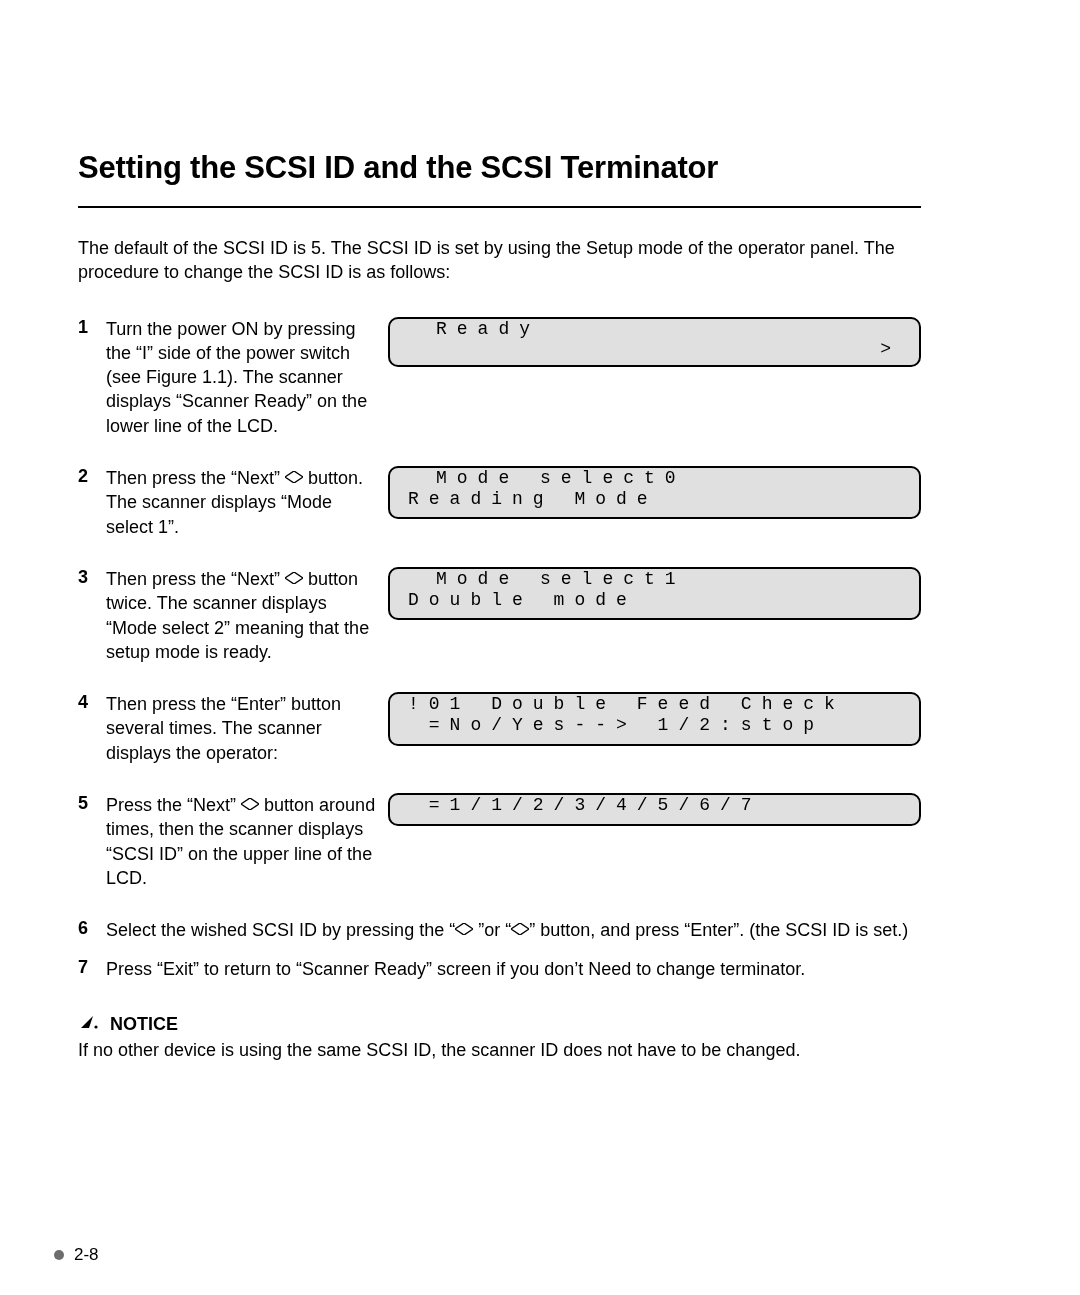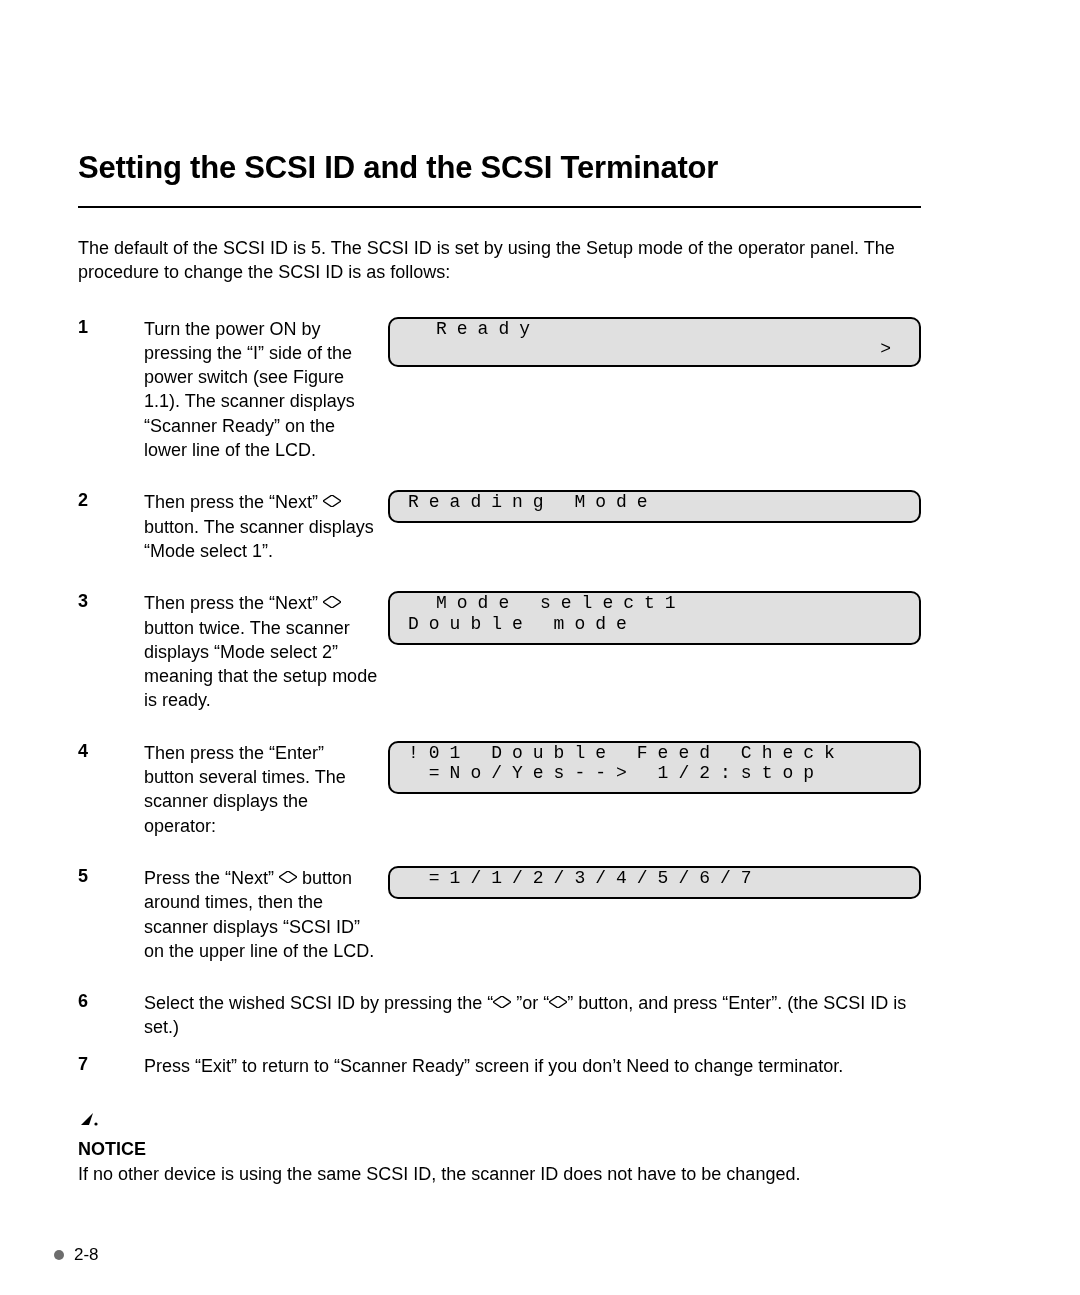--- a/index.html
+++ b/index.html
@@ -58,21 +58,20 @@
     grid-template-columns: 24px 1fr;
     column-gap: 4px;
   }
 
   .stepnum {
     font-weight: bold;
   }
 
   .steptext, .fullsteptext {
     line-height: 1.35;
-    margin-left: 38px;
   }
 
   .diamond {
     display: inline-block;
     transform: translateY(-1px);
   }
 
   .lcd {
     align-self: start;
     border: 2px solid #000;
@@ -91,24 +90,23 @@
     right: 28px;
     top: 20px;
     letter-spacing: normal;
   }
   .lcd.one { height: 38px; }
   .lcd .line { display:block; }
   .lcd .line.indent { padding-left: 28px; }
 
   .notice-row {
     display: flex;
-    align-items: flex-start;
+    align-items: center;
     gap: 6px;
     margin-top: 18px;
-    flex-direction: column;
   }
   .notice-icon svg { vertical-align: baseline; }
   .notice-label {
     font-weight: bold;
   }
   .notice-text {
     margin: 2px 0 0 0;
     line-height: 1.35;
   }
 
@@ -145,21 +143,21 @@
         </div>
         <div class="lcd one"><span class="line indent">Ready</span><span class="chevron">&gt;</span></div>
       </div>
       <div class="step">
         <div class="numtext">
           <div class="stepnum">2</div>
           <div class="steptext">Then press the “Next” <span class="diamond"><svg width="18" height="12" viewBox="0 0 18 12">
                 <path d="M9 0 L18 6 L9 12 L0 6 Z" fill="none" stroke="#000" stroke-width="1.4"></path>
               </svg></span> button. The scanner displays “Mode select 1”.</div>
         </div>
-        <div class="lcd"><span class="line">Reading Mode</span></div>
+        <div class="lcd"><span class="line indent">Mode select0</span><span class="line">Reading Mode</span></div>
       </div>
       <div class="step">
         <div class="numtext">
           <div class="stepnum">3</div>
           <div class="steptext">Then press the “Next” <span class="diamond"><svg width="18" height="12" viewBox="0 0 18 12">
                 <path d="M9 0 L18 6 L9 12 L0 6 Z" fill="none" stroke="#000" stroke-width="1.4"></path>
               </svg></span> button twice. The scanner displays “Mode select 2” meaning that the setup mode is ready.</div>
         </div>
         <div class="lcd"><span class="line indent">Mode select1</span><span class="line">Double mode</span></div>
       </div>

